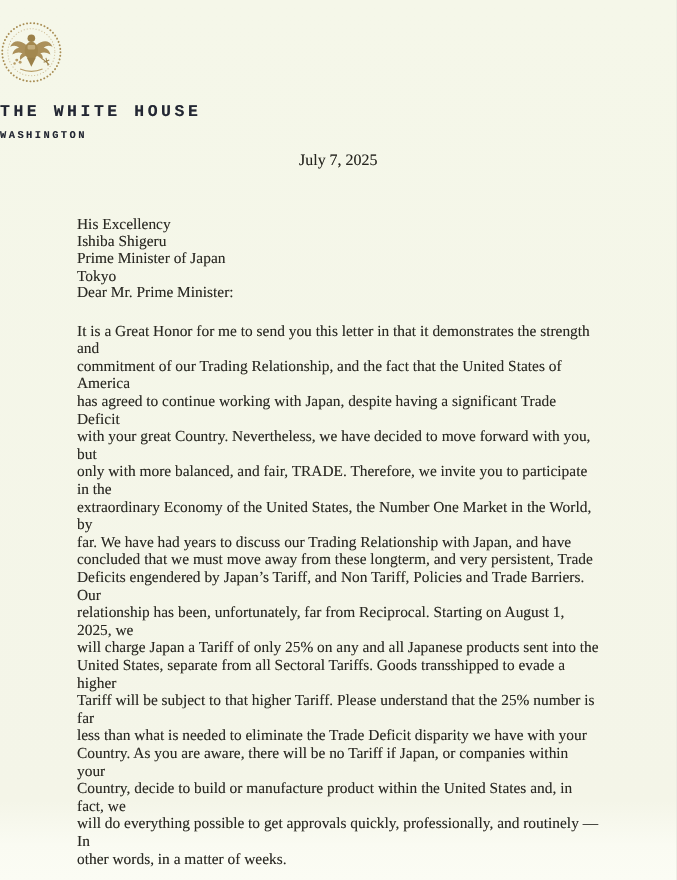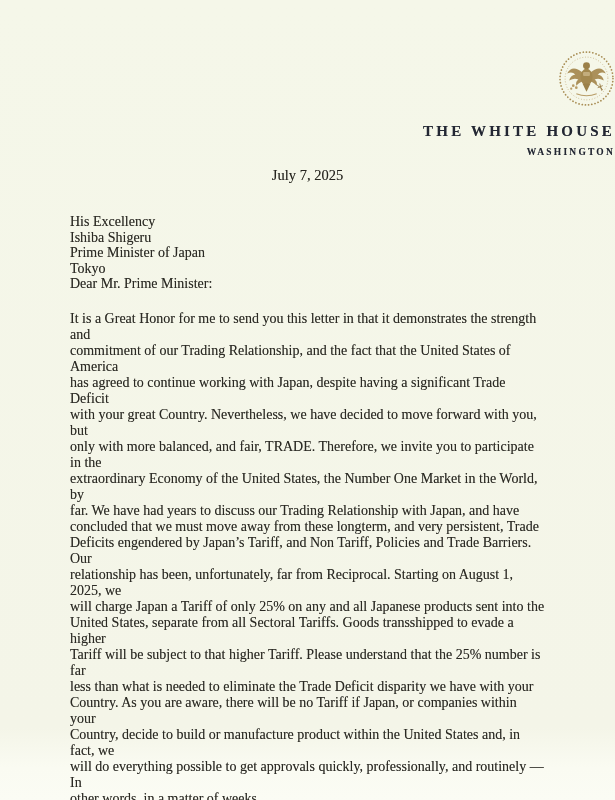--- a/index.html
+++ b/index.html
@@ -12,22 +12,23 @@
     width: 615px;
     height: 800px;
     margin: 0 auto;
     background: linear-gradient(180deg, #f5f7e9 0%, #f4f5e8 91%, #fafbf2 96%, #fbfcf4 100%);
     font-family: "Liberation Serif", serif;
     color: #2b2a24;
     overflow: hidden;
     box-sizing: border-box;
   }
   .letterhead {
-    text-align: right;
-    padding-top: 50px;
+    text-align: left;
+    padding-top: 19px;
+    font-family: Liberation Mono, monospace;
   }
   .seal {
     display: inline-block;
     width: 57px;
     height: 57px;
   }
   .wh-title {
     margin-top: 12px;
     font-size: 15px;
     font-weight: 700;
@@ -49,21 +50,21 @@
     font-size: 14.5px;
     color: #26251f;
     text-shadow: 0 0 0.5px rgba(38,37,31,0.4);
   }
   .content {
     padding: 0 70px 0 70px;
     font-size: 14px;
     text-shadow: 0 0 0.5px rgba(43,42,36,0.45);
   }
   .recipient {
-    margin-top: 30px;
+    margin-top: 42px;
     line-height: 15.5px;
     white-space: pre-line;
   }
   .salutation {
     line-height: 16px;
   }
   .para {
     margin-top: 19px;
     line-height: 16px;
     white-space: pre-line;

